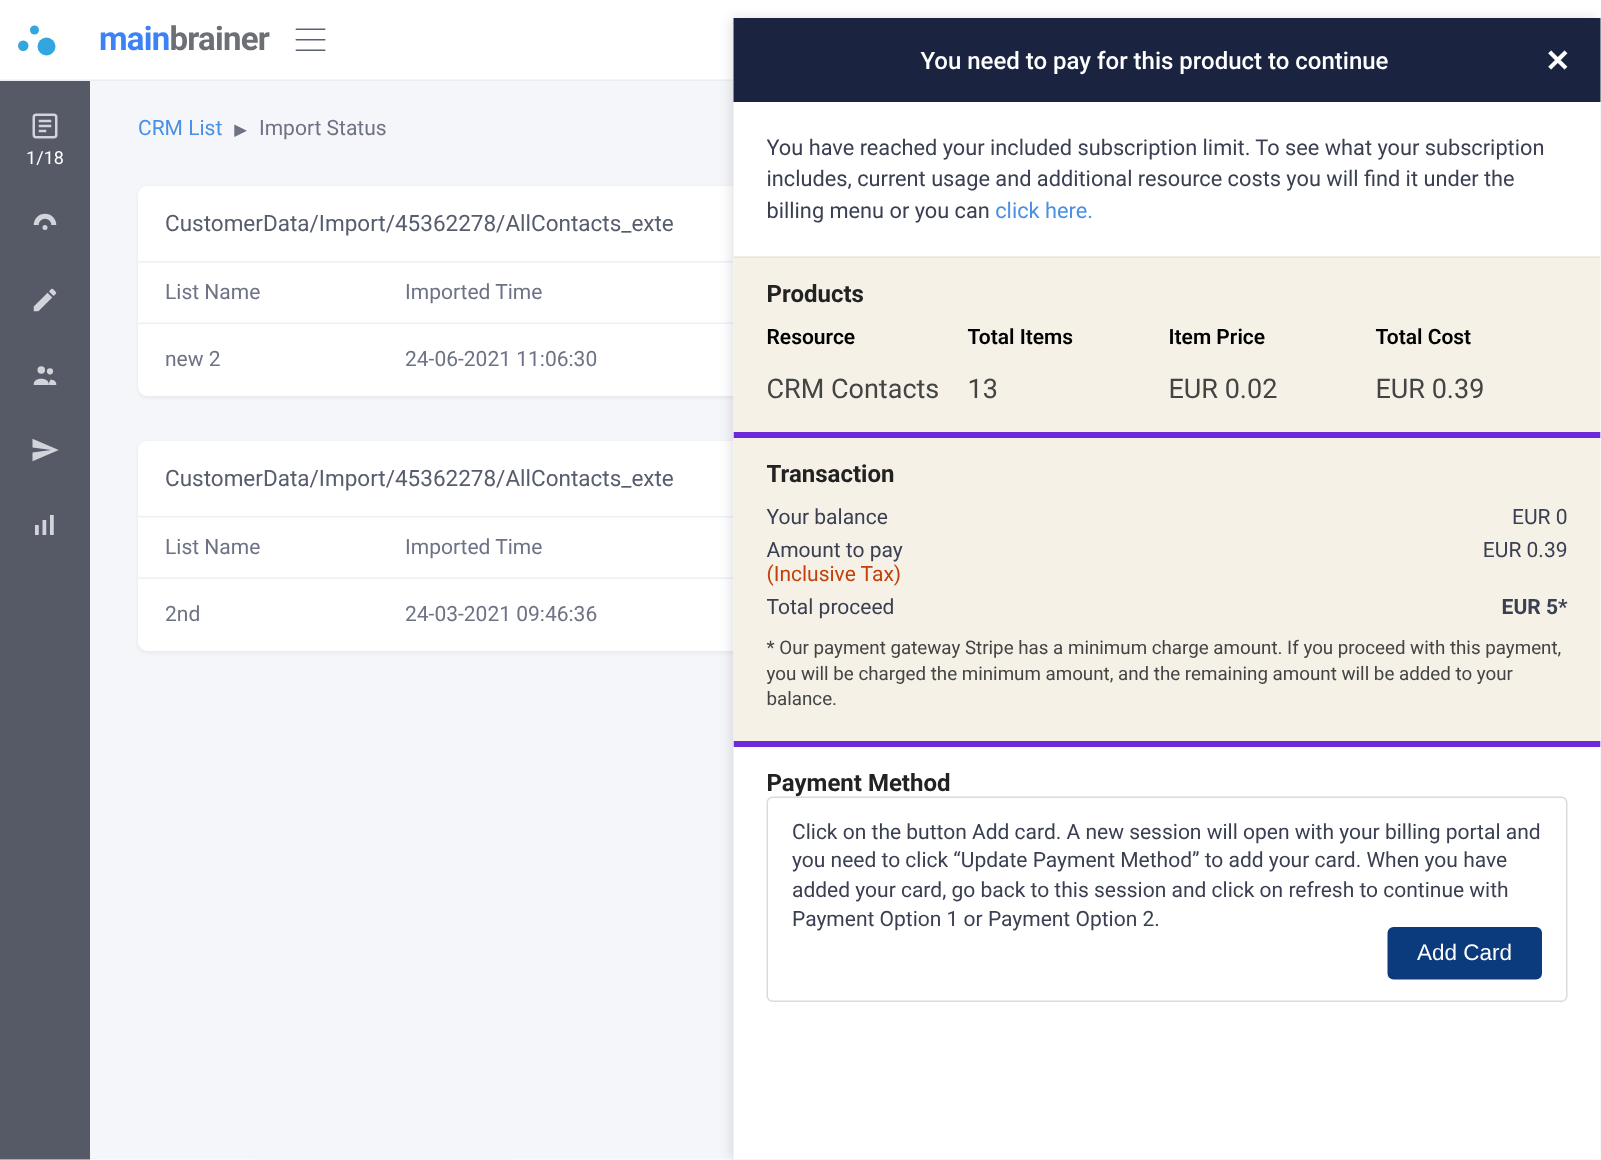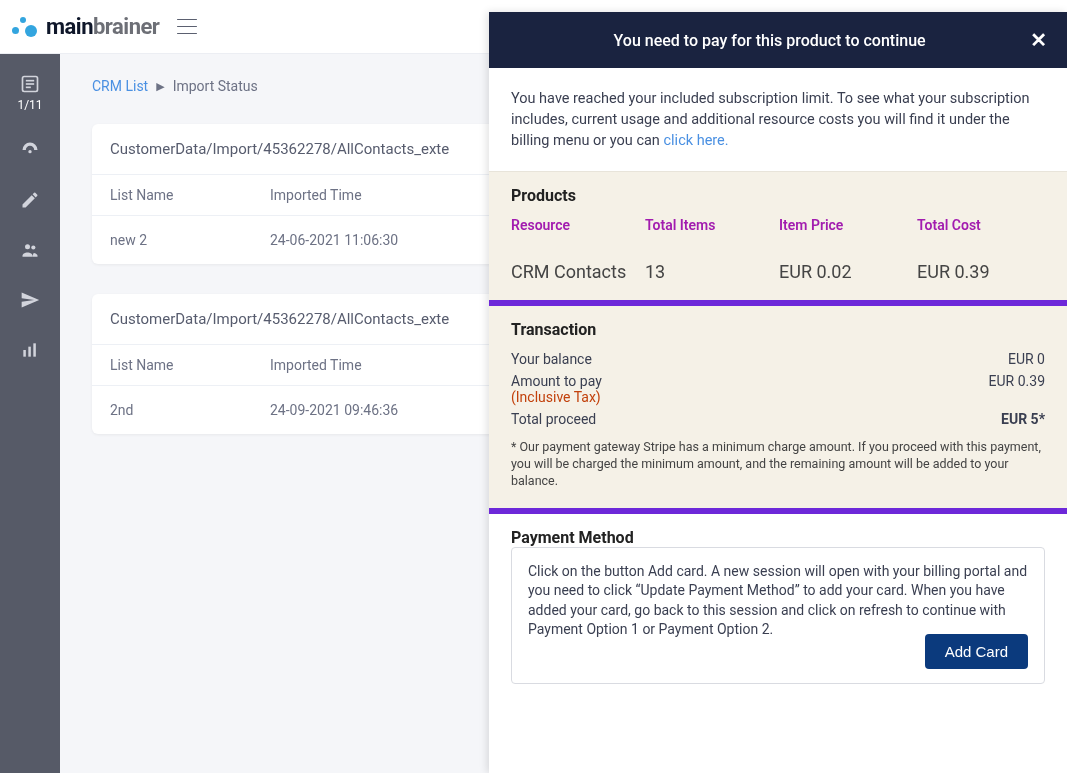--- a/index.html
+++ b/index.html
@@ -12,21 +12,21 @@
 
   
   .topbar { position: absolute; left:0; top:0; right:0; height:54px; background:#fff; display:flex; align-items:center; padding:0 12px; z-index:2; border-bottom:1px solid #eceef3;}
   .logo { display:flex; align-items:center; gap:6px; }
   .logo-dots { width:28px; height:28px; position:relative; }
   .logo-dots span { position:absolute; border-radius:50%; background:#33a5df; }
   .logo-dots .d1 { width:7px; height:7px; left:0; top:14px; }
   .logo-dots .d2 { width:6px; height:6px; left:8px; top:4px; }
   .logo-dots .d3 { width:12px; height:12px; left:13px; top:12px; }
   .logo-text { font-size:22px; font-weight:700; letter-spacing:-0.5px;}
-  .logo-main { color:#0f172a; }
+  .logo-main { color:#3b82f6;margin-left:20px; }
   .logo-brainer { color:#6d6f76; }
   .hamburger { width:20px; height:16px; margin-left:18px; display:flex; flex-direction:column; justify-content:space-between; cursor:pointer;}
   .hamburger span { height:1.8px; width:100%; background:#5b6070; border-radius:1px;}
 
   
   .sidebar { position:absolute; left:0; top:54px; bottom:0; width:60px; background:#565a67; display:flex; flex-direction:column; align-items:center; padding-top:20px; gap:28px; z-index:1;}
   .sidebar .item { width:60px; display:flex; flex-direction:column; align-items:center; color:#d2d4dc; font-size:11px; cursor:pointer;}
   .sidebar .item svg { width:20px; height:20px; fill:#d2d4dc; margin-bottom:2px;}
   .sidebar .frac { color:#fff; font-size:12px; margin-top:2px;}
 
@@ -50,23 +50,23 @@
 
   
   .panel { position:absolute; right:0; top:12px; bottom:0; width:578px; background:#fff; box-shadow:-2px 0 8px rgba(0,0,0,0.12); z-index:5; display:flex; flex-direction:column;}
   .panel-header { background:#1a2340; color:#fff; padding:16px 20px; display:flex; align-items:center; }
   .panel-header h2 { font-size:16px; font-weight:500; flex:1; text-align:center;}
   .panel-close { color:#fff; font-size:20px; cursor:pointer; font-weight:700;}
   .panel-body { flex:1; overflow:auto; font-size:14.5px; color:#3a3f51;}
   .panel-intro { padding:20px 22px; line-height:1.45;}
   .panel-intro a { color:#4a90e2; text-decoration:none;}
   .section { padding:14px 22px 18px 22px;}
-  .section.beige { background:#f5f1e7; border-top:1px solid #e8e4da; border-bottom:6px solid #6d28d9;}
+  .section.beige { background:#f5f1e7; border-top:1px solid #e8e4da; border-bottom:4px solid #6d28d9;}
   .section h3 { font-size:16px; font-weight:700; margin-bottom:12px; color:#222;}
-  .products-head { display:flex; font-weight:600; font-size:14px; color:#a21caf; margin-bottom:28px;}
+  .products-head { display:flex; font-weight:600; font-size:14px; color:#000000; margin-bottom:16px;}
   .products-row { display:flex; font-size:18px; color:#444;}
   .pcol1 { width:134px;}
   .pcol2 { width:134px;}
   .pcol3 { width:138px;}
   .pcol4 { flex:1; }
   .trow { display:flex; justify-content:space-between; margin-bottom:6px; font-size:14px;}
   .trow .lab {}
   .trow .val {}
   .trow .val.bold { font-weight:700;}
   .sublab { font-size:14px; color:#c2410c;}
@@ -98,21 +98,21 @@
 </div>
 
 <div class="sidebar">
   <div class="item">
     <svg viewBox="0 0 24 24">
         <rect x="3" y="3" width="18" height="18" rx="2" fill="none" stroke="#d2d4dc" stroke-width="2"></rect>
         <line x1="7" y1="8" x2="17" y2="8" stroke="#d2d4dc" stroke-width="2"></line>
         <line x1="7" y1="12" x2="17" y2="12" stroke="#d2d4dc" stroke-width="2"></line>
         <line x1="7" y1="16" x2="13" y2="16" stroke="#d2d4dc" stroke-width="2"></line>
       </svg>
-    <span class="frac">1/11</span>
+    <span class="frac">1/18</span>
   </div>
   <div class="item">
     <svg viewBox="0 0 24 24">
         <path d="M12 3a9 9 0 00-9 9h4a5 5 0 0110 0h4a9 9 0 00-9-9z"></path>
         <circle cx="12" cy="14" r="2"></circle>
       </svg>
   </div>
   <div class="item">
     <svg viewBox="0 0 24 24">
         <path d="M3 17.25V21h3.75L17.81 9.94l-3.75-3.75L3 17.25zM20.71 7.04a1 1 0 000-1.41l-2.34-2.34a1 1 0 00-1.41 0l-1.83 1.83 3.75 3.75 1.83-1.83z"></path>
@@ -163,21 +163,21 @@
 
   
   <div class="card">
     <div class="card-header">CustomerData/Import/45362278/AllContacts_exte</div>
     <div class="card-thead">
       <div class="col-listname">List Name</div>
       <div class="col-time">Imported Time</div>
     </div>
     <div class="card-row">
       <div class="col-listname">2nd</div>
-      <div class="col-time">24-09-2021 09:46:36</div>
+      <div class="col-time">24-03-2021 09:46:36</div>
     </div>
   </div>
 </div>
 
 <div class="panel">
   <div class="panel-header">
     <h2>You need to pay for this product to continue</h2>
     <span class="panel-close">✕</span>
   </div>
   <div class="panel-body">

